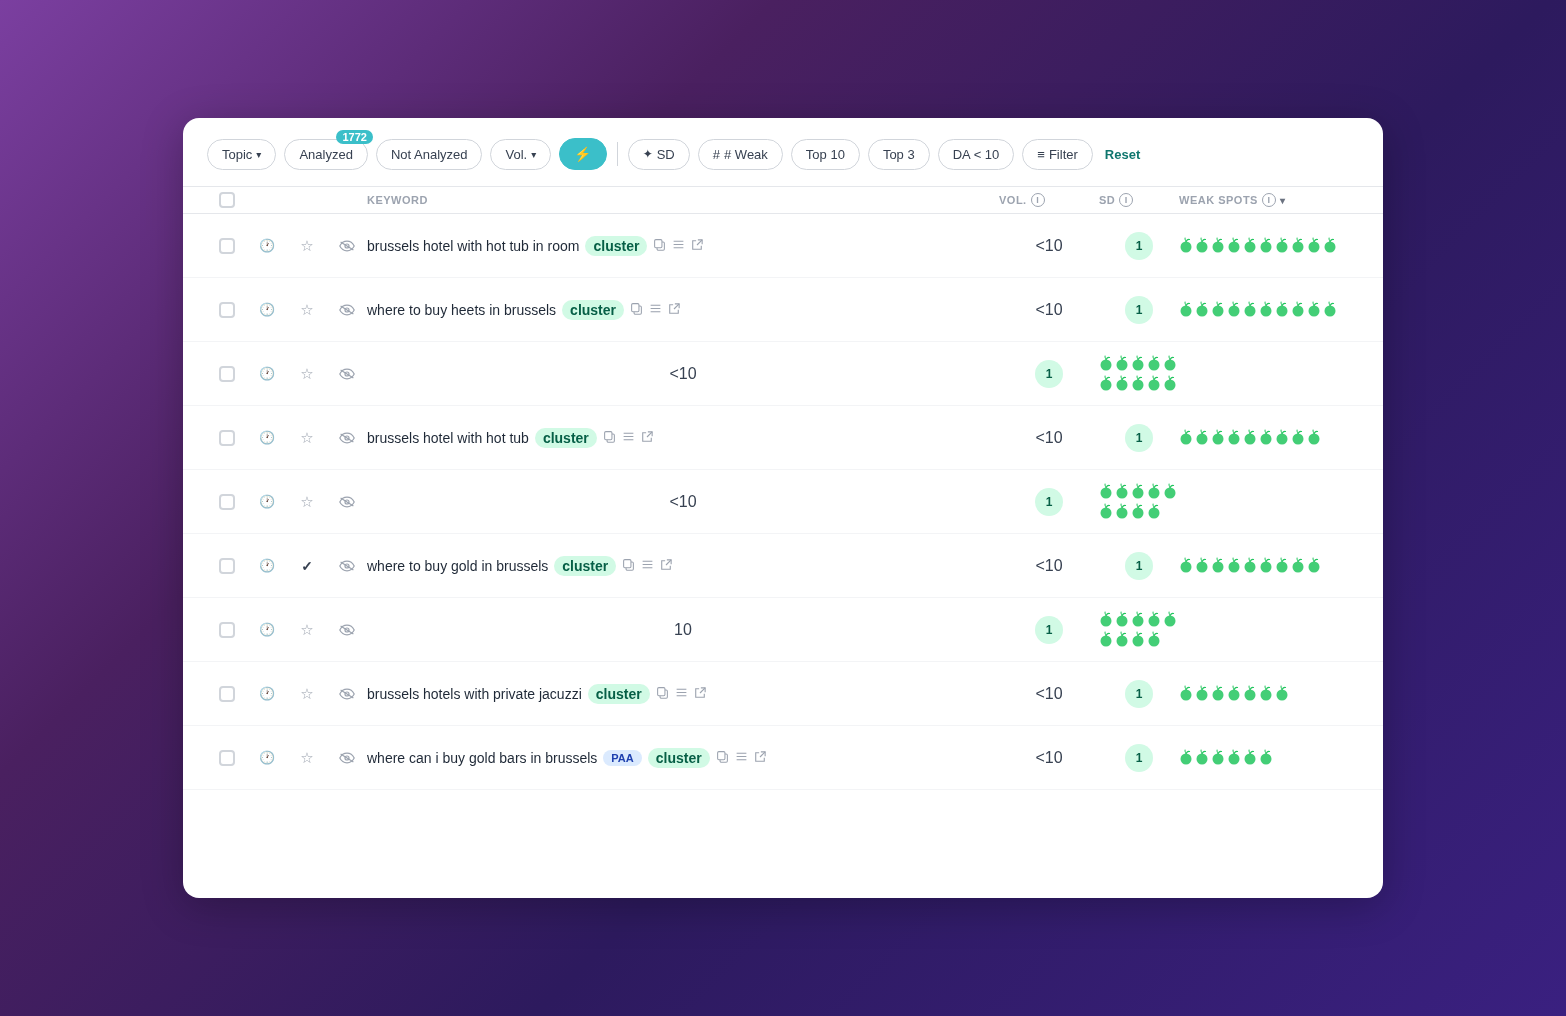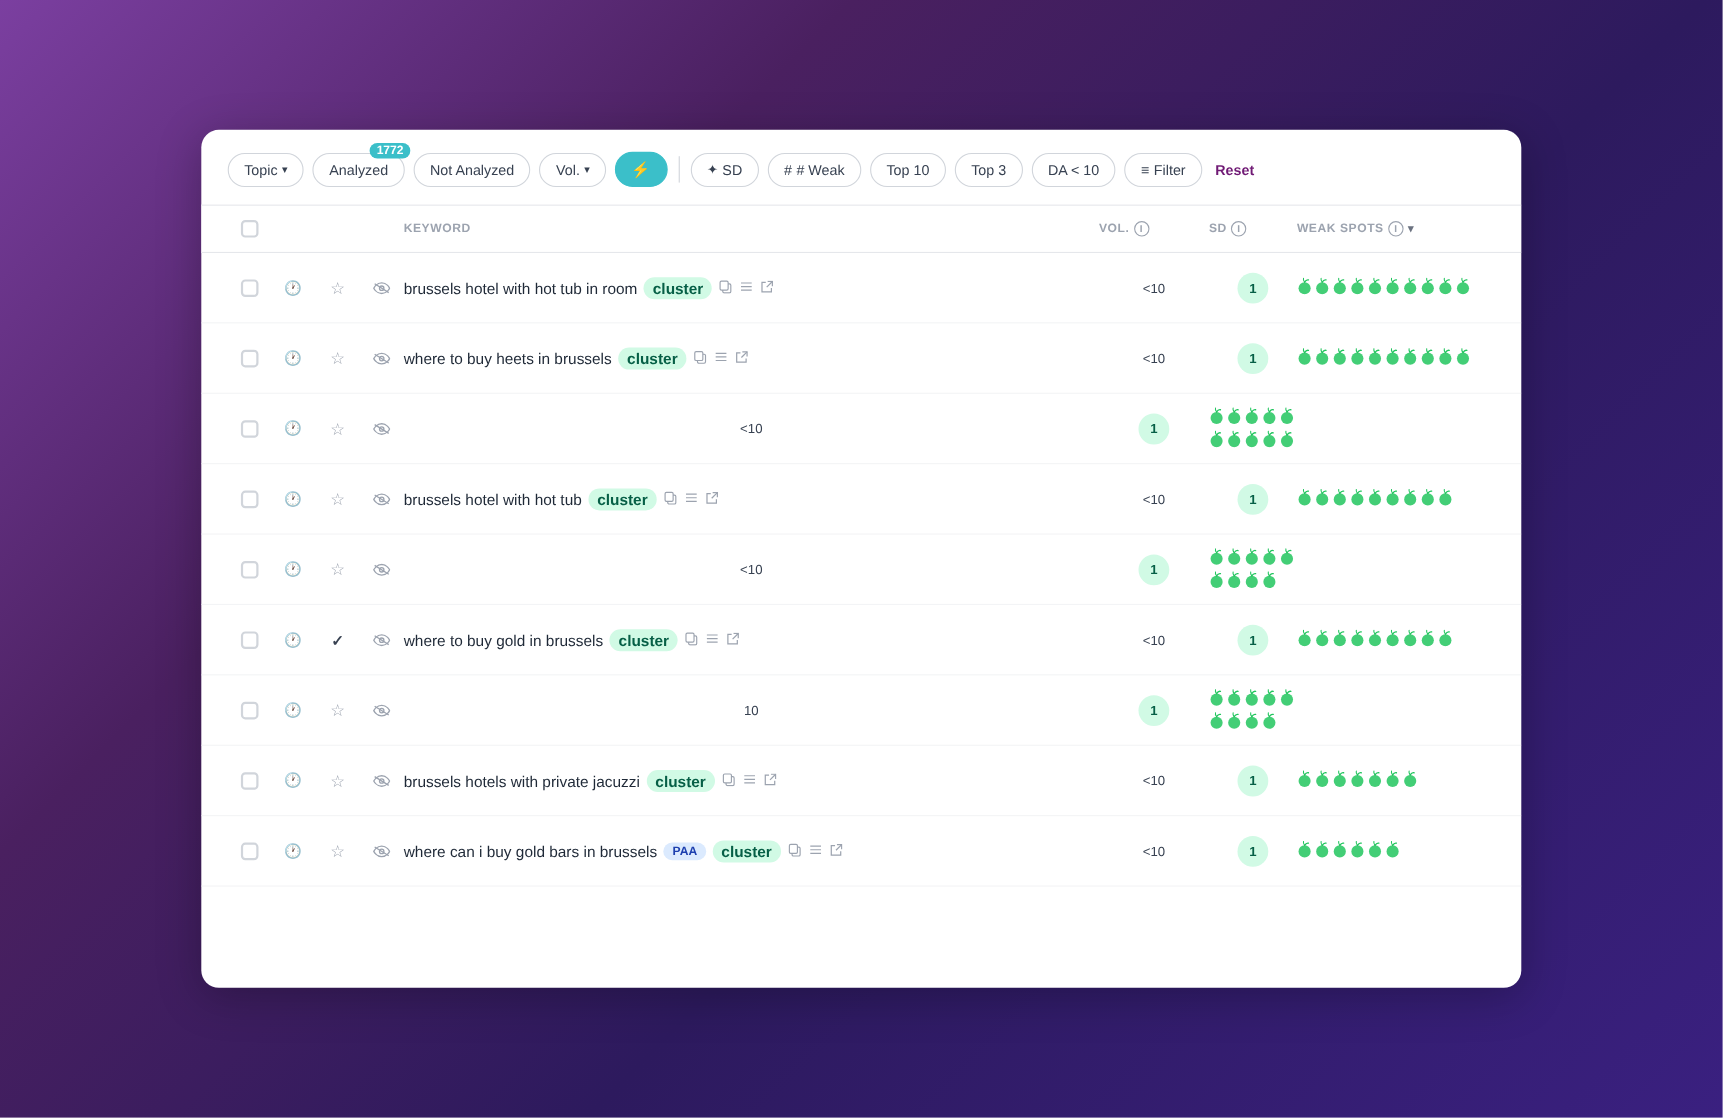--- a/index.html
+++ b/index.html
@@ -65,38 +65,38 @@
     }
     .divider-v {
       width: 1px;
       height: 24px;
       background: #d1d5db;
       margin: 0 2px;
     }
     .btn-reset {
       background: none;
       border: none;
-      color: #701a75;
+      color: #0f766e;
       font-size: 13px;
       font-weight: 600;
       cursor: pointer;
       padding: 7px 4px;
     }
     
     .table-container {
       width: 100%;
     }
     .table-header {
       display: grid;
       grid-template-columns: 40px 40px 40px 40px 1fr 100px 80px 180px;
       align-items: center;
       padding: 0 24px;
       border-top: 1px solid #e5e7eb;
       border-bottom: 1px solid #e5e7eb;
-      height: 44px;
+      height: 28px;
       background: #fff;
     }
     .th {
       font-size: 11px;
       font-weight: 700;
       color: #9ca3af;
       text-transform: uppercase;
       letter-spacing: 0.5px;
       display: flex;
       align-items: center;
@@ -154,21 +154,21 @@
       font-weight: 600;
       padding: 2px 8px;
       border-radius: 10px;
     }
     .cell-action {
       color: #9ca3af;
       font-size: 14px;
       cursor: pointer;
     }
     .cell-vol {
-      font-size: 12px;
+      font-size: 16px;
       color: #374151;
       font-weight: 500;
       text-align: center;
     }
     .cell-sd {
       display: flex; align-items: center; justify-content: center;
     }
     .sd-badge {
       width: 28px; height: 28px;
       border-radius: 50%;

